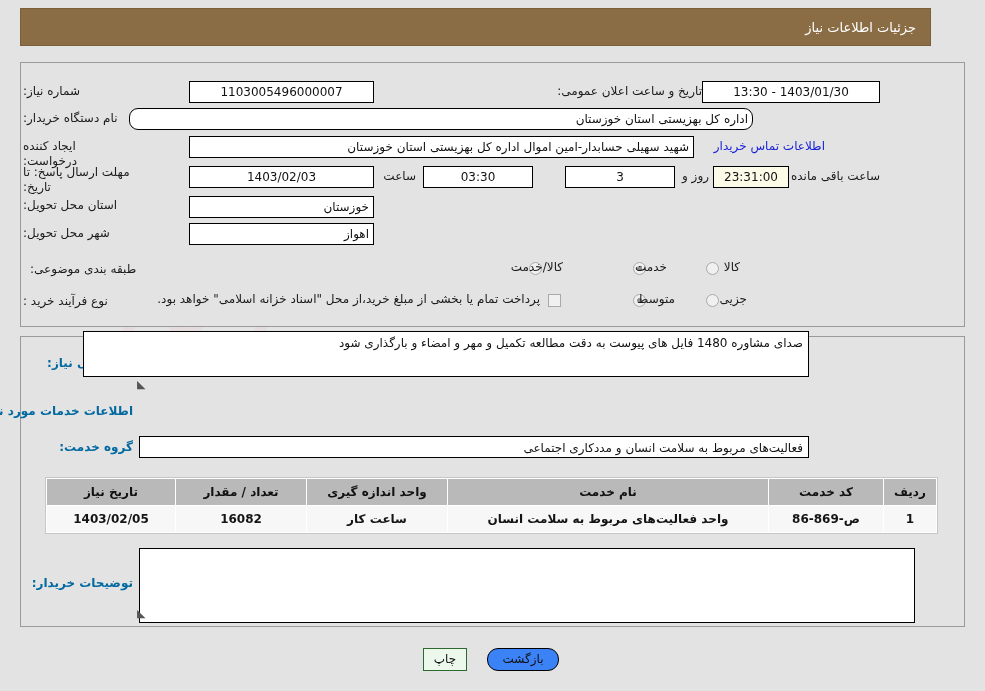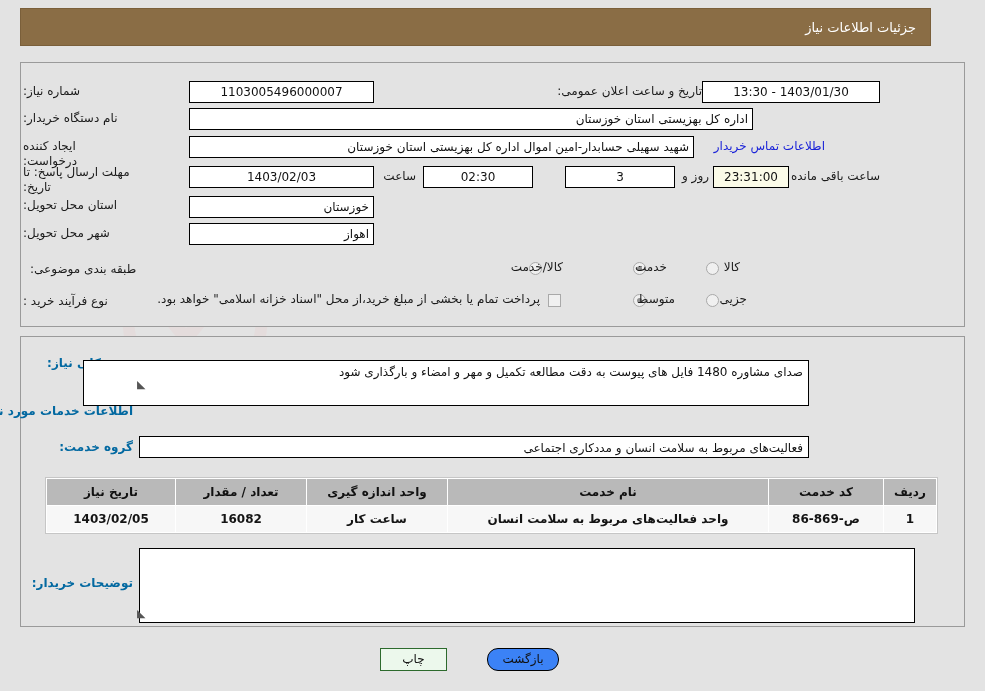--- a/index.html
+++ b/index.html
@@ -259,30 +259,30 @@
 </div>
 
 <div class="panel panel-top"></div>
 
 <div class="lbl" style="right:852px; top:84px; width:110px;">شماره نیاز:</div>
 <div class="fld" style="right:611px; top:81px; width:185px;">1103005496000007</div>
 <div class="inline-text" style="right:283px; top:84px;">تاریخ و ساعت اعلان عمومی:</div>
 <div class="fld" style="right:105px; top:81px; width:178px;">1403/01/30 - 13:30</div>
 
 <div class="lbl" style="right:852px; top:111px; width:110px;">نام دستگاه خریدار:</div>
-<div class="fld right" style="right:232px; top:108px; width:564px;">اداره کل بهزیستی استان خوزستان</div>
+<div class="fld right" style="right:232px; top:108px; width:624px;border-radius:9px;">اداره کل بهزیستی استان خوزستان</div>
 
 <div class="lbl" style="right:852px; top:139px; width:110px;">ایجاد کننده درخواست:</div>
 <div class="fld right" style="right:291px; top:136px; width:505px;">شهید سهیلی حسابدار-امین اموال اداره کل بهزیستی استان خوزستان</div>
 <div class="link" style="right:160px; top:139px;">اطلاعات تماس خریدار</div>
 
 <div class="lbl" style="right:852px; top:165px; width:110px;">مهلت ارسال پاسخ: تا تاریخ:</div>
 <div class="fld" style="right:611px; top:166px; width:185px;">1403/02/03</div>
 <div class="inline-text" style="right:569px; top:169px;">ساعت</div>
-<div class="fld" style="right:452px; top:166px; width:110px;">02:30</div>
+<div class="fld" style="right:452px; top:166px; width:110px;">03:30</div>
 <div class="fld" style="right:310px; top:166px; width:110px;">3</div>
 <div class="inline-text" style="right:276px; top:169px;">روز و</div>
 <div class="fld cream" style="right:196px; top:166px; width:76px;">23:31:00</div>
 <div class="inline-text" style="right:105px; top:169px;">ساعت باقی مانده</div>
 
 <div class="lbl" style="right:852px; top:198px; width:110px;">استان محل تحویل:</div>
 <div class="fld right" style="right:611px; top:196px; width:185px;">خوزستان</div>
 
 <div class="lbl" style="right:852px; top:226px; width:110px;">شهر محل تحویل:</div>
 <div class="fld right" style="right:611px; top:223px; width:185px;">اهواز</div>
@@ -299,21 +299,21 @@
 <div class="radio" style="right:266px; top:294px;"></div>
 <div class="radio-label" style="right:238px; top:292px;">جزیی</div>
 <div class="radio checked" style="right:339px; top:294px;"></div>
 <div class="radio-label" style="right:310px; top:292px;margin-left:12px;">متوسط</div>
 <div class="chk" style="right:424px; top:294px;"></div>
 <div class="radio-label" style="right:445px; top:292px;">پرداخت تمام یا بخشی از مبلغ خرید،از محل "اسناد خزانه اسلامی" خواهد بود.</div>
 
 <div class="panel panel-mid"></div>
 
 <div class="section-title" style="right:852px; top:356px;">شرح کلی نیاز:</div>
-<div class="ta" style="right:176px; top:360px; width:726px; height:46px;">صدای مشاوره 1480
+<div class="ta" style="right:176px; top:331px; width:726px; height:46px;">صدای مشاوره 1480
 فایل های پیوست به دقت مطالعه تکمیل و مهر و امضاء و بارگذاری شود</div>
 <div class="ta-grip" style="right:840px; top:379px;">◢</div>
 
 <div class="section-title" style="right:852px; top:404px;">اطلاعات خدمات مورد نیاز</div>
 
 <div class="section-title" style="right:852px; top:440px;">گروه خدمت:</div>
 <div class="ta" style="right:176px; top:436px; width:670px; height:22px; line-height:18px;">فعالیت‌های مربوط به سلامت انسان و مددکاری اجتماعی</div>
 
 <div class="tbl-wrap">
   <table class="items">
@@ -337,14 +337,14 @@
         <td>1403/02/05</td>
       </tr>
     </tbody>
   </table>
 </div>
 
 <div class="section-title" style="right:852px; top:576px;">توضیحات خریدار:</div>
 <div class="ta" style="right:70px; top:548px; width:776px; height:75px;"></div>
 <div class="ta-grip" style="right:840px; top:608px;">◢</div>
 
-<div class="btn btn-print" style="right:538px; top:648px; width:67px;">چاپ</div>
+<div class="btn btn-print" style="right:518px; top:648px; width:44px;">چاپ</div>
 <div class="btn btn-back" style="right:426px; top:648px; width:72px;">بازگشت</div>
 
 </body></html>

